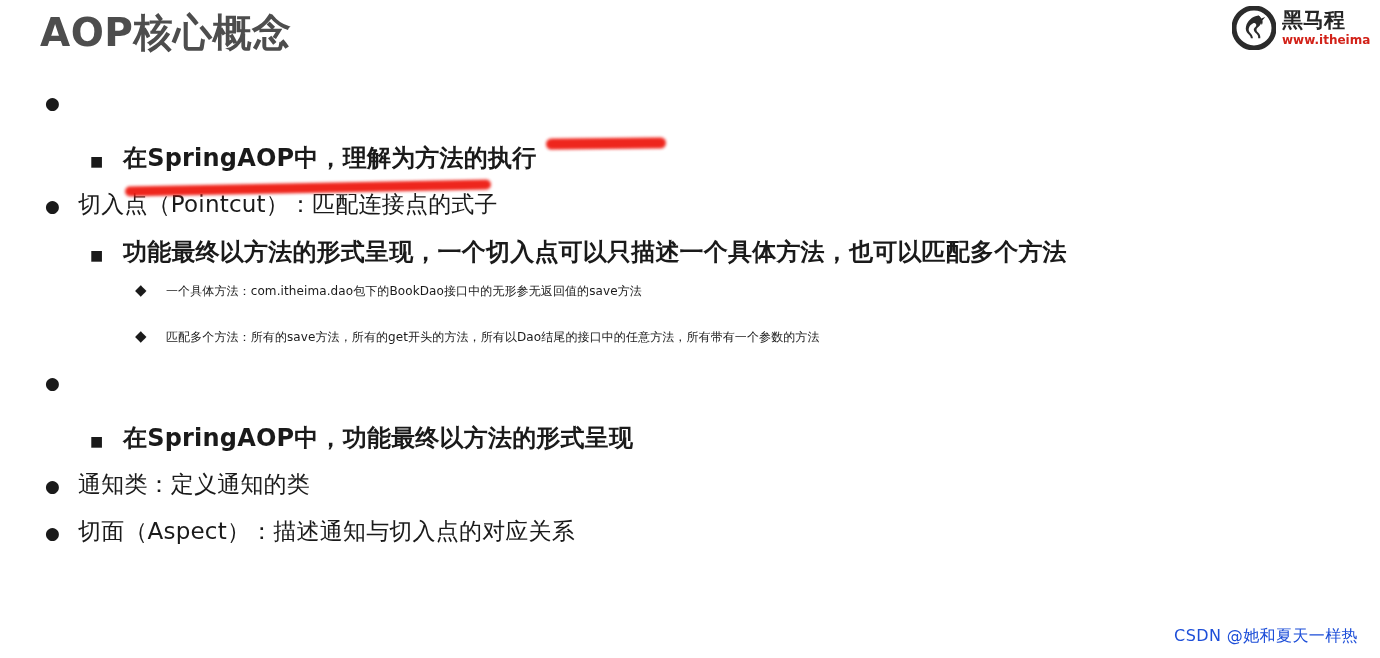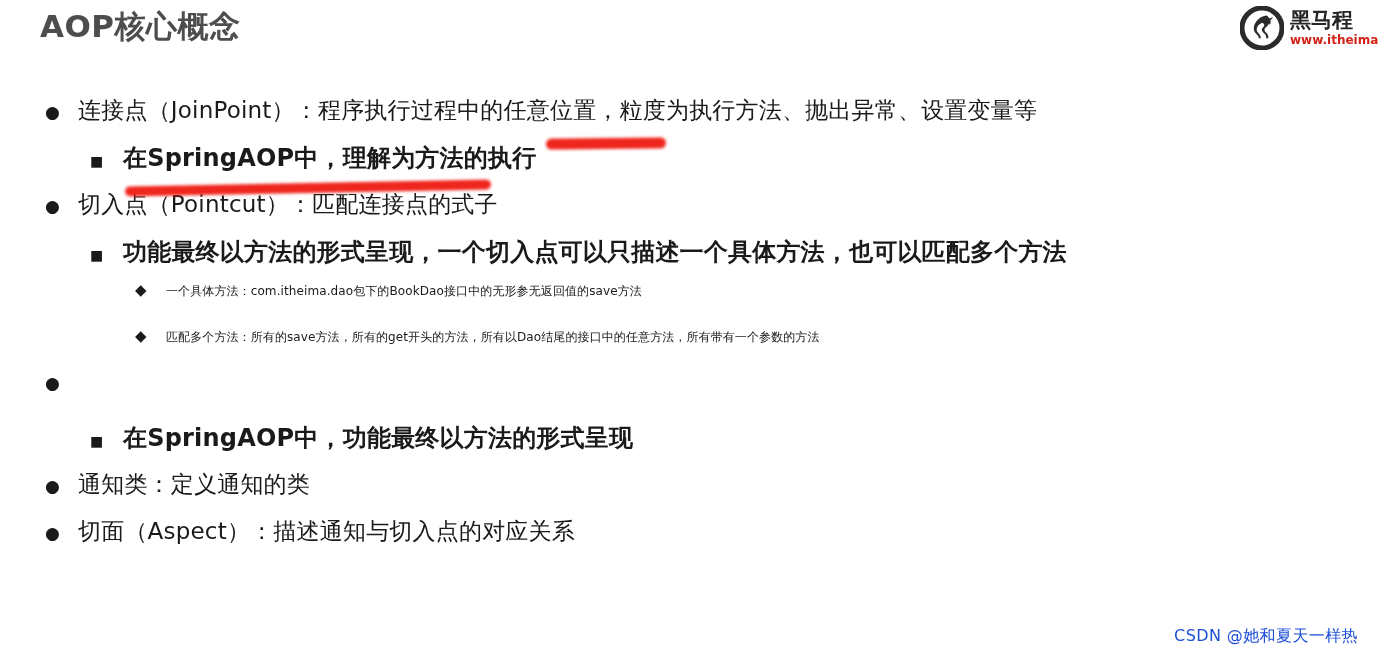--- a/index.html
+++ b/index.html
@@ -15,30 +15,30 @@
     font-family: "DejaVu Sans", "Liberation Sans", sans-serif;
     color: #1a1a1a;
     -webkit-font-smoothing: antialiased;
   }
 
   
   .slide-title {
     position: absolute;
     left: 40px;
     top: 6px;
-    font-size: 31px;
+    font-size: 39px;
     font-weight: bold;
     color: #4d4d4d;
     letter-spacing: 0.5px;
     white-space: nowrap;
   }
 
   .brand-logo {
     position: absolute;
-    right: 0px;
+    right: 8px;
     top: 2px;
     width: 140px;
     height: 52px;
     display: flex;
     align-items: center;
     gap: 6px;
     overflow: hidden;
   }
   .brand-mark {
     width: 44px;
@@ -191,21 +191,20 @@
   <span class="brand-text">
     <span class="brand-name">黑马程</span>
     <span class="brand-url">www.itheima</span>
   </span>
 </div>
 
 <div class="content">
 
   <div class="line lvl1">
     <span class="bullet">●</span>
-    <span class="txt">连接点（JoinPoint）：程序执行过程中的任意位置，粒度为执行方法、抛出异常、设置变量等</span>
   </div>
 
   <div class="line lvl2">
     <span class="bullet">■</span>
     <span class="txt">在SpringAOP中，理解为方法的执行</span>
   </div>
 
   <div class="line lvl1">
     <span class="bullet">●</span>
     <span class="txt">切入点（Pointcut）：匹配连接点的式子</span>

